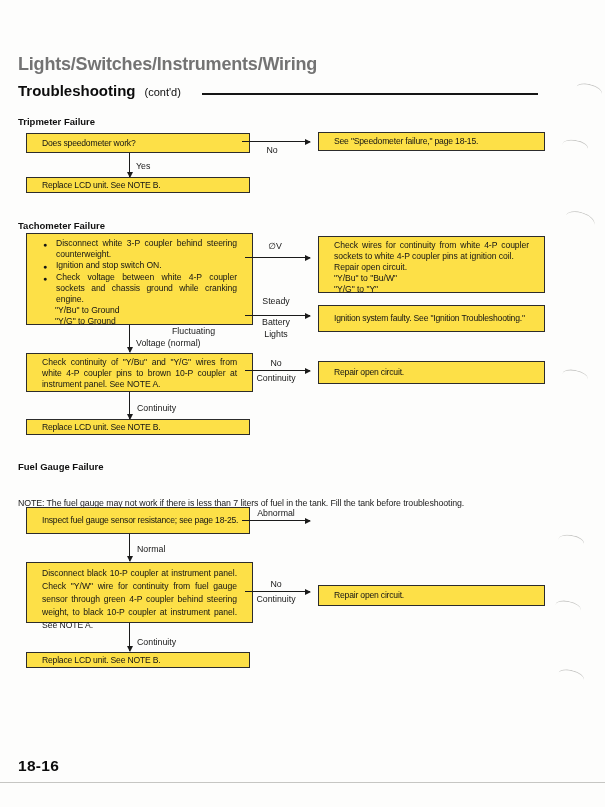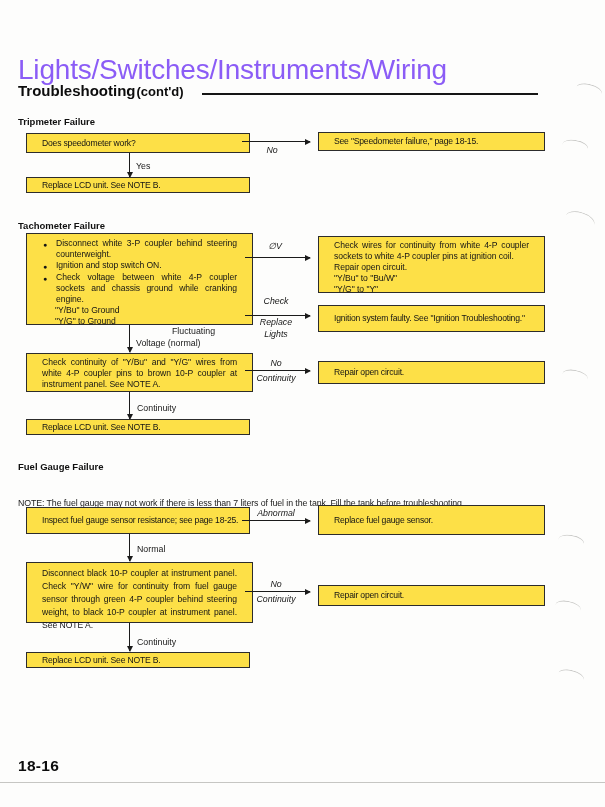--- a/index.html
+++ b/index.html
@@ -3,28 +3,28 @@
 <meta charset="utf-8">
 <style>
   html,body { margin:0; padding:0; background:#e9e9e9; }
   .page {
     position:relative; width:605px; height:807px; margin:0 auto;
     background:#fdfdfc; overflow:hidden;
     font-family:"Liberation Sans", sans-serif; color:#161616;
   }
   .doc-title {
     position:absolute; left:18px; top:54px;
-    font-size:28px; font-weight:normal; letter-spacing:-0.2px; color:#8b5cf6;
+    font-size:18px; font-weight:bold; letter-spacing:-0.2px; color:#737373;
     white-space:nowrap;
   }
   .doc-subtitle {
     position:absolute; left:18px; top:82px; white-space:nowrap;
     font-size:15px; font-weight:bold; color:#0c0c0c;
   }
-  .doc-subtitle .contd { font-size:13px; font-weight:bold; margin-left:1px; }
+  .doc-subtitle .contd { font-size:11px; font-weight:normal; margin-left:9px; }
   .subtitle-rule {
     position:absolute; left:202px; top:93px; width:336px; height:2px; background:#151515;
   }
   .sec-head {
     position:absolute; font-size:9.5px; font-weight:bold; color:#101010; white-space:nowrap;
   }
   .note-line {
     position:absolute; font-size:8.8px; color:#1a1a1a; white-space:nowrap; letter-spacing:-0.1px;
   }
   .fbox {
@@ -47,21 +47,21 @@
     width:0; height:0;
     border-left:6px solid #1b1b1b; border-top:3.2px solid transparent; border-bottom:3.2px solid transparent;
   }
   .arrow-v { position:absolute; width:1.2px; background:#1b1b1b; }
   .arrow-v::after {
     content:""; position:absolute; bottom:-1px; left:50%; transform:translateX(-50%);
     width:0; height:0;
     border-top:6px solid #1b1b1b; border-left:3.2px solid transparent; border-right:3.2px solid transparent;
   }
   .lbl { position:absolute; font-size:8.8px; color:#181818; white-space:nowrap; }
-  .lbl.ctr { text-align:center;font-style:italic; }
+  .lbl.ctr { text-align:center; }
   .page-num {
     position:absolute; left:18px; top:757px;
     font-size:15.5px; font-weight:bold; letter-spacing:0.3px; color:#0c0c0c;
   }
   .footer-rule { position:absolute; left:0; top:782px; width:605px; height:1px; background:#c6c6c3; }
   .binding-arc {
     position:absolute; width:26px; height:12px;
     border-top:1.5px solid #9a9a97; border-radius:50%;
     opacity:0.55;
   }
@@ -115,23 +115,23 @@
   <div class="arrow-h" style="left:245px; top:257px; width:65px;"></div>
   <div class="lbl ctr" style="left:258px; top:241px; width:34px;">∅V</div>
 
   <div class="fbox" style="left:310px; top:236px; width:227px; height:57px; padding-top:3px;">
     <div class="just">Check wires for continuity from white 4-P coupler sockets to white 4-P coupler pins at ignition coil.</div>
     <div>Repair open circuit.</div>
     <div>"Y/Bu" to "Bu/W"</div>
     <div>"Y/G" to "Y"</div>
   </div>
 
-  <div class="lbl ctr" style="left:250px; top:296px; width:52px;">Check</div>
+  <div class="lbl ctr" style="left:250px; top:296px; width:52px;">Steady</div>
   <div class="arrow-h" style="left:245px; top:315px; width:65px;"></div>
-  <div class="lbl ctr" style="left:250px; top:317px; width:52px;">Replace</div>
+  <div class="lbl ctr" style="left:250px; top:317px; width:52px;">Battery</div>
   <div class="lbl ctr" style="left:250px; top:329px; width:52px;">Lights</div>
   <div class="fbox center nowrap" style="left:310px; top:305px; width:227px; height:27px;">
     <span>Ignition system faulty. See "Ignition Troubleshooting."</span>
   </div>
 
   <div class="arrow-v" style="left:129px; top:325px; height:27px;"></div>
   <div class="lbl" style="left:136px; top:326px;margin-left:36px;">Fluctuating</div>
   <div class="lbl" style="left:136px; top:338px;">Voltage (normal)</div>
 
   <div class="fbox" style="left:18px; top:353px; width:227px; height:39px; padding-top:3px;">
@@ -151,23 +151,20 @@
   </div>
 
   <div class="sec-head" style="left:18px; top:461px;">Fuel Gauge Failure</div>
   <div class="note-line" style="left:18px; top:498px;">NOTE: The fuel gauge may not work if there is less than 7 liters of fuel in the tank. Fill the tank before troubleshooting.</div>
 
   <div class="fbox center nowrap" style="left:18px; top:507px; width:224px; height:27px;">
     <span>Inspect fuel gauge sensor resistance; see page 18-25.</span>
   </div>
   <div class="arrow-h" style="left:242px; top:520px; width:68px;"></div>
   <div class="lbl ctr" style="left:246px; top:508px; width:60px;">Abnormal</div>
-  <div class="fbox center nowrap" style="left:310px; top:505px; width:227px; height:30px;">
-    <span>Replace fuel gauge sensor.</span>
-  </div>
 
   <div class="arrow-v" style="left:129px; top:534px; height:27px;"></div>
   <div class="lbl" style="left:137px; top:544px;">Normal</div>
 
   <div class="fbox" style="left:18px; top:562px; width:227px; height:61px; padding-top:4px; line-height:13px;">
     <div class="just">Disconnect black 10-P coupler at instrument panel. Check "Y/W" wire for continuity from fuel gauge sensor through green 4-P coupler behind steering weight, to black 10-P coupler at instrument panel. See NOTE A.</div>
   </div>
   <div class="arrow-h" style="left:245px; top:591px; width:65px;"></div>
   <div class="lbl ctr" style="left:254px; top:579px; width:44px;">No</div>
   <div class="lbl ctr" style="left:252px; top:594px; width:48px;">Continuity</div>

